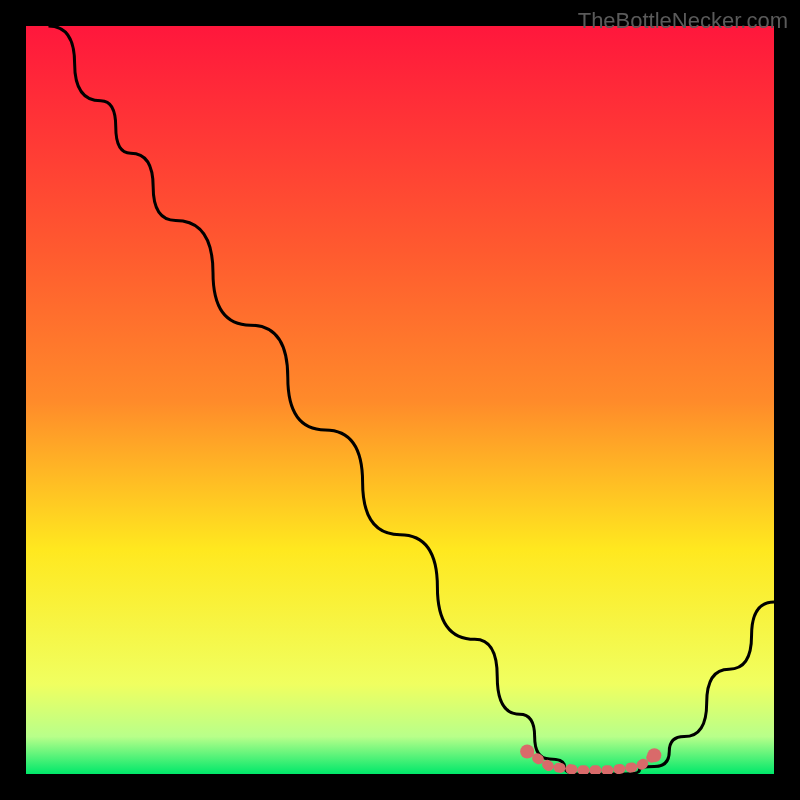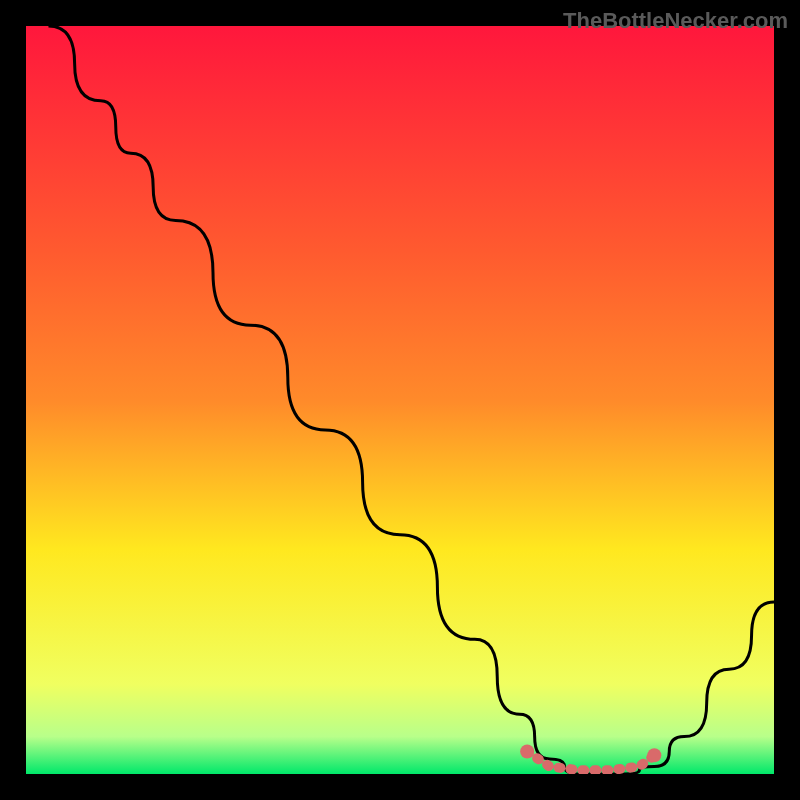--- a/index.html
+++ b/index.html
@@ -10,21 +10,21 @@
     background: #000;
     font-family: Arial, sans-serif;
     position: relative;
   }
   .watermark {
     position: absolute;
     top: 8px;
     right: 12px;
     color: #5a5a5a;
     font-size: 22px;
-    font-weight: 700;
+    font-weight: 400;
     z-index: 10;
   }
   .plot {
     position: absolute;
     left: 26px;
     top: 26px;
     width: 748px;
     height: 748px;
   }
   .plot svg {

